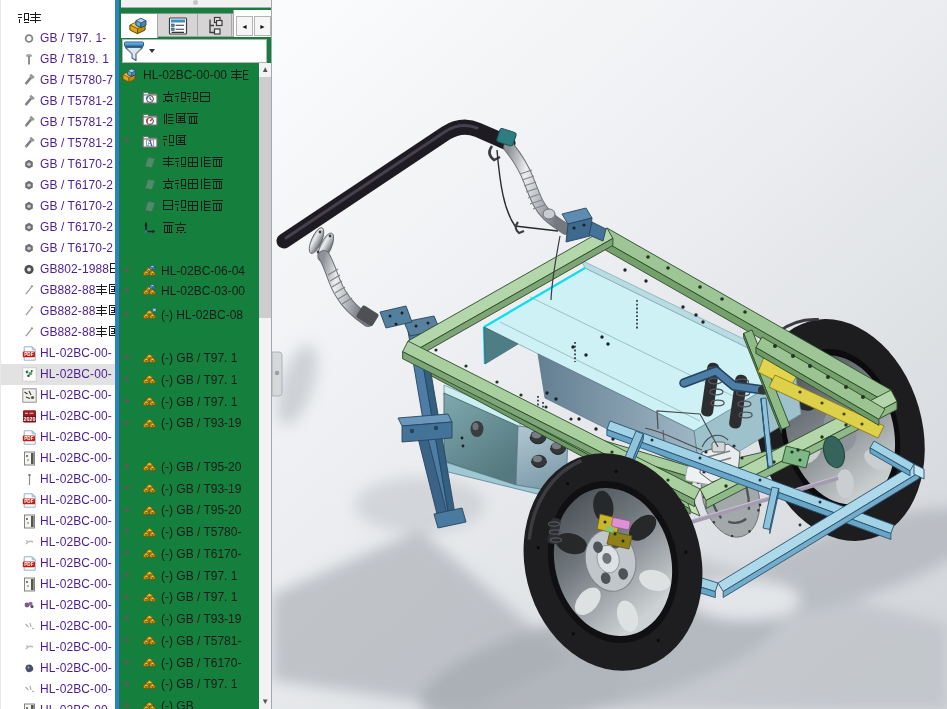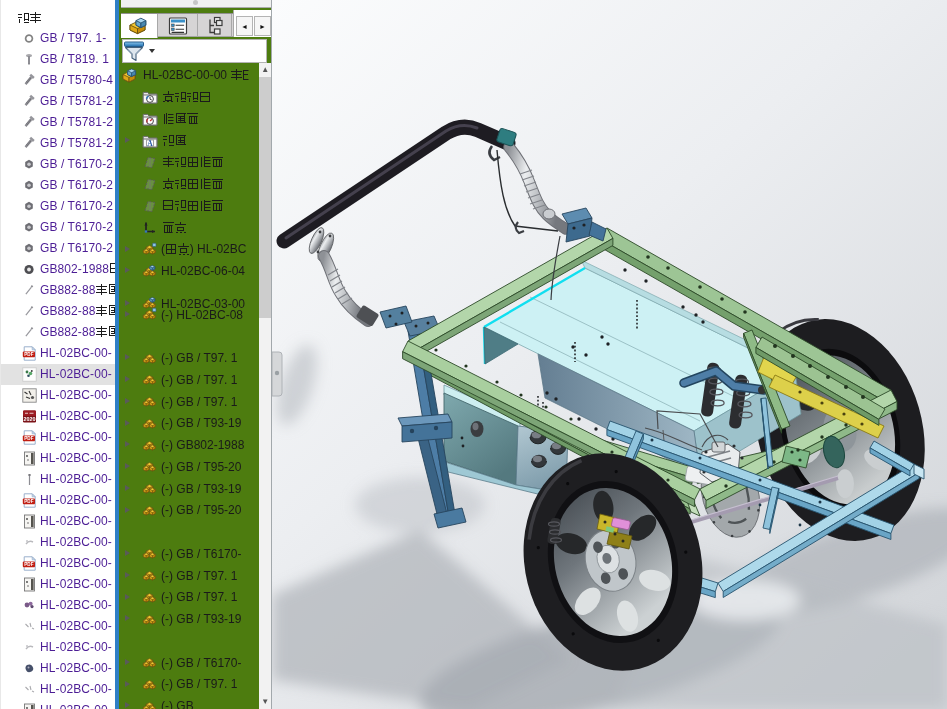--- a/index.html
+++ b/index.html
@@ -2,21 +2,21 @@
 <html><head><meta charset="utf-8"><style>
 *{margin:0;padding:0;box-sizing:border-box}
 html,body{width:947px;height:709px;overflow:hidden;font-family:"Liberation Sans",sans-serif;background:#fff}
 #files{position:absolute;left:0;top:0;width:115px;height:709px;background:#fff;overflow:hidden;border-left:1px solid #e8e8e8}
 #fhead{position:absolute;left:16px;top:11px;font-size:12.5px;color:#3d5a78}
 .frow{position:absolute;left:0;width:115px;height:21px}
 .fic{position:absolute;left:21px;top:3px;width:15px;height:15px}
 .fic svg{display:block}
 .ftx{position:absolute;left:39px;top:3.2px;font-size:12px;color:#4c1d95;white-space:nowrap;letter-spacing:0.1px}
 #bluebar{position:absolute;left:115px;top:0;width:4px;height:709px;background:#2e7fc6}
-#panel{position:absolute;left:119px;top:0;width:153px;height:709px;background:#4d7c0f;overflow:hidden}
+#panel{position:absolute;left:119px;top:0;width:153px;height:709px;background:#15803d;overflow:hidden}
 #ptop{position:absolute;left:2px;top:0;width:151px;height:8px;background:#f1f1f1;border-bottom:1px solid #ababab}
 #pknob{position:absolute;left:72px;top:0px;width:5px;height:5px;border-radius:50%;background:#c6c6c6}
 #tabs{position:absolute;left:2px;top:13px;width:151px;height:24px;background:#d6d4d5;border-top:1px solid #919191;border-bottom:1px solid #a5a5a5}
 .tab{position:absolute;top:0;height:23px;border-right:1px solid #a8a8a8;display:flex;align-items:center;justify-content:center}
 #tabr{position:absolute;left:112px;top:-4px;width:39px;height:27px;background:#fff;border-left:1px solid #a8a8a8}
 .abtn{position:absolute;top:6px;width:17px;height:20px;background:#f6f6f6;border:1px solid #b4b4b4;text-align:center;font-size:7px;color:#111;line-height:19px}
 #filter{position:absolute;left:3px;top:39px;width:145px;height:24px;border:1px solid #b3b3b3;background:#fff}
 .trow{position:absolute;left:2px;width:138px;height:21.7px;white-space:nowrap;overflow:hidden}
 .arr{position:absolute;left:4px;top:7px;width:0;height:0;border-left:5px solid #5a5a5a;border-top:3.5px solid transparent;border-bottom:3.5px solid transparent}
 .tic{display:inline-block;vertical-align:middle;margin:2px 4px 0 0}
@@ -64,21 +64,21 @@
 <div class="frow" style="top:69.5px;">
       <span class="fic">
         <svg width="14" height="14" viewBox="0 0 14 14" style="">
           <g transform="rotate(40 7 7)">
             <rect x="4.6" y="1" width="4.8" height="2.6" fill="#96969c"></rect>
             <rect x="5.8" y="3.4" width="2.4" height="9" fill="#88888e"></rect>
             <path d="M5.8,5 h2.4 M5.8,6.6 h2.4 M5.8,8.2 h2.4 M5.8,9.8 h2.4" stroke="#6a6a70" stroke-width="0.7"></path>
           </g>
         </svg>
       </span>
-      <span class="ftx">GB / T5780-4</span>
+      <span class="ftx">GB / T5780-7</span>
     </div>
 <div class="frow" style="top:90.5px;">
       <span class="fic">
         <svg width="14" height="14" viewBox="0 0 14 14" style="">
           <g transform="rotate(40 7 7)">
             <rect x="4.6" y="1" width="4.8" height="2.6" fill="#96969c"></rect>
             <rect x="5.8" y="3.4" width="2.4" height="9" fill="#88888e"></rect>
             <path d="M5.8,5 h2.4 M5.8,6.6 h2.4 M5.8,8.2 h2.4 M5.8,9.8 h2.4" stroke="#6a6a70" stroke-width="0.7"></path>
           </g>
         </svg>
@@ -477,53 +477,39 @@
 <div class="trow" style="top:195.1px;padding-left:21px"><span class="tic"><svg width="16" height="16" viewBox="0 0 16 16" style="">
           <path d="M3,12.5 L6,3.5 L13,4.5 L10,13.5 Z" fill="rgba(190,205,220,0.25)" stroke="#5a5a5a" stroke-width="0.9" stroke-dasharray="2.2,1.4"></path>
           <path d="M8,3.8 L8,13.2" stroke="#777" stroke-width="0.8"></path>
         </svg></span><span class="ttx"><i class="cj cjA"></i><i class="cj cjD"></i><i class="cj cjC"></i><i class="cj cjF"></i><i class="cj cjE"></i></span></div>
 <div class="trow" style="top:216.8px;padding-left:21px"><span class="tic"><svg width="16" height="16" viewBox="0 0 16 16" style="">
           <path d="M4,2.5 V11.5 H13" stroke="#222" stroke-width="1.7" fill="none"></path>
           <path d="M4,2.5 l-1.6,3 h3.2 z" fill="#222"></path>
           <path d="M13,11.5 l-3,-1.6 v3.2 z" fill="#222"></path>
           <rect x="2.8" y="10.3" width="2.4" height="2.4" fill="#3a78b8"></rect>
         </svg></span><span class="ttx"><i class="cj cjE"></i><i class="cj cjG"></i></span></div>
-<div class="trow" style="top:238.6px;padding-left:21px"><span class="arr"></span><span class="tic"><svg width="15" height="15" viewBox="0 0 15 15" style="">
-          <g stroke="#6a5410" stroke-width="0.7" stroke-linejoin="round">
-    <path d="M4.2,5.2 L7.5,3.6 L10.8,5.2 L10.8,8 L7.5,9.6 L4.2,8 Z" fill="#f4c832"></path>
-    <path d="M4.2,5.2 L7.5,6.8 L7.5,9.6 L4.2,8 Z" fill="#e0a818"></path>
-    <path d="M7.5,6.8 L10.8,5.2 L10.8,8 L7.5,9.6 Z" fill="#c88d08"></path>
-    <path d="M1.4,8.2 L4.2,6.9 L7,8.2 L7,10.6 L4.2,12 L1.4,10.6 Z" fill="#f4c832"></path>
-    <path d="M1.4,8.2 L4.2,9.6 L4.2,12 L1.4,10.6 Z" fill="#e0a818"></path>
-    <path d="M4.2,9.6 L7,8.2 L7,10.6 L4.2,12 Z" fill="#c88d08"></path>
-    <path d="M7.6,8.2 L10.4,6.9 L13.2,8.2 L13.2,10.6 L10.4,12 L7.6,10.6 Z" fill="#f4c832"></path>
-    <path d="M7.6,8.2 L10.4,9.6 L10.4,12 L7.6,10.6 Z" fill="#e0a818"></path>
-    <path d="M10.4,9.6 L13.2,8.2 L13.2,10.6 L10.4,12 Z" fill="#c88d08"></path>
-          </g>
-          <rect x="10.6" y="1.2" width="3.4" height="3.4" rx="0.6" fill="#8ec6e8" stroke="#34607e" stroke-width="0.7"></rect>
-        </svg></span><span class="ttx">(<i class="cj cjC"></i><i class="cj cjG"></i>) HL-02BC</span></div>
 <div class="trow" style="top:260.4px;padding-left:21px"><span class="arr"></span><span class="tic"><svg width="15" height="15" viewBox="0 0 15 15" style="">
           <g stroke="#6a5410" stroke-width="0.7" stroke-linejoin="round">
     <path d="M4.2,5.2 L7.5,3.6 L10.8,5.2 L10.8,8 L7.5,9.6 L4.2,8 Z" fill="#f4c832"></path>
     <path d="M4.2,5.2 L7.5,6.8 L7.5,9.6 L4.2,8 Z" fill="#e0a818"></path>
     <path d="M7.5,6.8 L10.8,5.2 L10.8,8 L7.5,9.6 Z" fill="#c88d08"></path>
     <path d="M1.4,8.2 L4.2,6.9 L7,8.2 L7,10.6 L4.2,12 L1.4,10.6 Z" fill="#f4c832"></path>
     <path d="M1.4,8.2 L4.2,9.6 L4.2,12 L1.4,10.6 Z" fill="#e0a818"></path>
     <path d="M4.2,9.6 L7,8.2 L7,10.6 L4.2,12 Z" fill="#c88d08"></path>
     <path d="M7.6,8.2 L10.4,6.9 L13.2,8.2 L13.2,10.6 L10.4,12 L7.6,10.6 Z" fill="#f4c832"></path>
     <path d="M7.6,8.2 L10.4,9.6 L10.4,12 L7.6,10.6 Z" fill="#e0a818"></path>
     <path d="M10.4,9.6 L13.2,8.2 L13.2,10.6 L10.4,12 Z" fill="#c88d08"></path>
           </g>
           <g stroke="#28506e" stroke-width="0.7" stroke-linejoin="round">
         <path d="M7.8,2.6 L10.3,1.4 L12.8,2.6 L12.8,5 L10.3,6.2 L7.8,5 Z" fill="#a8d4ee"></path>
         <path d="M7.8,2.6 L10.3,3.8 L10.3,6.2 L7.8,5 Z" fill="#6aaace"></path>
         <path d="M10.3,3.8 L12.8,2.6 L12.8,5 L10.3,6.2 Z" fill="#4888b0"></path>
           </g>
         </svg></span><span class="ttx">HL-02BC-06-04</span></div>
-<div class="trow" style="top:293px;padding-left:21px"><span class="arr"></span><span class="tic"><svg width="15" height="15" viewBox="0 0 15 15" style="">
+<div class="trow" style="top:280px;padding-left:21px"><span class="arr"></span><span class="tic"><svg width="15" height="15" viewBox="0 0 15 15" style="">
           <g stroke="#6a5410" stroke-width="0.7" stroke-linejoin="round">
     <path d="M4.2,5.2 L7.5,3.6 L10.8,5.2 L10.8,8 L7.5,9.6 L4.2,8 Z" fill="#f4c832"></path>
     <path d="M4.2,5.2 L7.5,6.8 L7.5,9.6 L4.2,8 Z" fill="#e0a818"></path>
     <path d="M7.5,6.8 L10.8,5.2 L10.8,8 L7.5,9.6 Z" fill="#c88d08"></path>
     <path d="M1.4,8.2 L4.2,6.9 L7,8.2 L7,10.6 L4.2,12 L1.4,10.6 Z" fill="#f4c832"></path>
     <path d="M1.4,8.2 L4.2,9.6 L4.2,12 L1.4,10.6 Z" fill="#e0a818"></path>
     <path d="M4.2,9.6 L7,8.2 L7,10.6 L4.2,12 Z" fill="#c88d08"></path>
     <path d="M7.6,8.2 L10.4,6.9 L13.2,8.2 L13.2,10.6 L10.4,12 L7.6,10.6 Z" fill="#f4c832"></path>
     <path d="M7.6,8.2 L10.4,9.6 L10.4,12 L7.6,10.6 Z" fill="#e0a818"></path>
     <path d="M10.4,9.6 L13.2,8.2 L13.2,10.6 L10.4,12 Z" fill="#c88d08"></path>
@@ -593,33 +579,20 @@
     <path d="M4.2,5.2 L7.5,6.8 L7.5,9.6 L4.2,8 Z" fill="#e0a818"></path>
     <path d="M7.5,6.8 L10.8,5.2 L10.8,8 L7.5,9.6 Z" fill="#c88d08"></path>
     <path d="M1.4,8.2 L4.2,6.9 L7,8.2 L7,10.6 L4.2,12 L1.4,10.6 Z" fill="#f4c832"></path>
     <path d="M1.4,8.2 L4.2,9.6 L4.2,12 L1.4,10.6 Z" fill="#e0a818"></path>
     <path d="M4.2,9.6 L7,8.2 L7,10.6 L4.2,12 Z" fill="#c88d08"></path>
     <path d="M7.6,8.2 L10.4,6.9 L13.2,8.2 L13.2,10.6 L10.4,12 L7.6,10.6 Z" fill="#f4c832"></path>
     <path d="M7.6,8.2 L10.4,9.6 L10.4,12 L7.6,10.6 Z" fill="#e0a818"></path>
     <path d="M10.4,9.6 L13.2,8.2 L13.2,10.6 L10.4,12 Z" fill="#c88d08"></path>
           </g>
         </svg></span><span class="ttx">(-) GB / T93-19</span></div>
-<div class="trow" style="top:434.4px;padding-left:21px"><span class="arr"></span><span class="tic"><svg width="15" height="15" viewBox="0 0 15 15" style="">
-          <g stroke="#6a5410" stroke-width="0.7" stroke-linejoin="round">
-    <path d="M4.2,5.2 L7.5,3.6 L10.8,5.2 L10.8,8 L7.5,9.6 L4.2,8 Z" fill="#f4c832"></path>
-    <path d="M4.2,5.2 L7.5,6.8 L7.5,9.6 L4.2,8 Z" fill="#e0a818"></path>
-    <path d="M7.5,6.8 L10.8,5.2 L10.8,8 L7.5,9.6 Z" fill="#c88d08"></path>
-    <path d="M1.4,8.2 L4.2,6.9 L7,8.2 L7,10.6 L4.2,12 L1.4,10.6 Z" fill="#f4c832"></path>
-    <path d="M1.4,8.2 L4.2,9.6 L4.2,12 L1.4,10.6 Z" fill="#e0a818"></path>
-    <path d="M4.2,9.6 L7,8.2 L7,10.6 L4.2,12 Z" fill="#c88d08"></path>
-    <path d="M7.6,8.2 L10.4,6.9 L13.2,8.2 L13.2,10.6 L10.4,12 L7.6,10.6 Z" fill="#f4c832"></path>
-    <path d="M7.6,8.2 L10.4,9.6 L10.4,12 L7.6,10.6 Z" fill="#e0a818"></path>
-    <path d="M10.4,9.6 L13.2,8.2 L13.2,10.6 L10.4,12 Z" fill="#c88d08"></path>
-          </g>
-        </svg></span><span class="ttx">(-) GB802-1988</span></div>
 <div class="trow" style="top:456.1px;padding-left:21px"><span class="arr"></span><span class="tic"><svg width="15" height="15" viewBox="0 0 15 15" style="">
           <g stroke="#6a5410" stroke-width="0.7" stroke-linejoin="round">
     <path d="M4.2,5.2 L7.5,3.6 L10.8,5.2 L10.8,8 L7.5,9.6 L4.2,8 Z" fill="#f4c832"></path>
     <path d="M4.2,5.2 L7.5,6.8 L7.5,9.6 L4.2,8 Z" fill="#e0a818"></path>
     <path d="M7.5,6.8 L10.8,5.2 L10.8,8 L7.5,9.6 Z" fill="#c88d08"></path>
     <path d="M1.4,8.2 L4.2,6.9 L7,8.2 L7,10.6 L4.2,12 L1.4,10.6 Z" fill="#f4c832"></path>
     <path d="M1.4,8.2 L4.2,9.6 L4.2,12 L1.4,10.6 Z" fill="#e0a818"></path>
     <path d="M4.2,9.6 L7,8.2 L7,10.6 L4.2,12 Z" fill="#c88d08"></path>
     <path d="M7.6,8.2 L10.4,6.9 L13.2,8.2 L13.2,10.6 L10.4,12 L7.6,10.6 Z" fill="#f4c832"></path>
     <path d="M7.6,8.2 L10.4,9.6 L10.4,12 L7.6,10.6 Z" fill="#e0a818"></path>
@@ -645,20 +618,33 @@
     <path d="M4.2,5.2 L7.5,6.8 L7.5,9.6 L4.2,8 Z" fill="#e0a818"></path>
     <path d="M7.5,6.8 L10.8,5.2 L10.8,8 L7.5,9.6 Z" fill="#c88d08"></path>
     <path d="M1.4,8.2 L4.2,6.9 L7,8.2 L7,10.6 L4.2,12 L1.4,10.6 Z" fill="#f4c832"></path>
     <path d="M1.4,8.2 L4.2,9.6 L4.2,12 L1.4,10.6 Z" fill="#e0a818"></path>
     <path d="M4.2,9.6 L7,8.2 L7,10.6 L4.2,12 Z" fill="#c88d08"></path>
     <path d="M7.6,8.2 L10.4,6.9 L13.2,8.2 L13.2,10.6 L10.4,12 L7.6,10.6 Z" fill="#f4c832"></path>
     <path d="M7.6,8.2 L10.4,9.6 L10.4,12 L7.6,10.6 Z" fill="#e0a818"></path>
     <path d="M10.4,9.6 L13.2,8.2 L13.2,10.6 L10.4,12 Z" fill="#c88d08"></path>
           </g>
         </svg></span><span class="ttx">(-) GB / T95-20</span></div>
+<div class="trow" style="top:521.4px;padding-left:21px"><span class="arr"></span><span class="tic"><svg width="15" height="15" viewBox="0 0 15 15" style="">
+          <g stroke="#6a5410" stroke-width="0.7" stroke-linejoin="round">
+    <path d="M4.2,5.2 L7.5,3.6 L10.8,5.2 L10.8,8 L7.5,9.6 L4.2,8 Z" fill="#f4c832"></path>
+    <path d="M4.2,5.2 L7.5,6.8 L7.5,9.6 L4.2,8 Z" fill="#e0a818"></path>
+    <path d="M7.5,6.8 L10.8,5.2 L10.8,8 L7.5,9.6 Z" fill="#c88d08"></path>
+    <path d="M1.4,8.2 L4.2,6.9 L7,8.2 L7,10.6 L4.2,12 L1.4,10.6 Z" fill="#f4c832"></path>
+    <path d="M1.4,8.2 L4.2,9.6 L4.2,12 L1.4,10.6 Z" fill="#e0a818"></path>
+    <path d="M4.2,9.6 L7,8.2 L7,10.6 L4.2,12 Z" fill="#c88d08"></path>
+    <path d="M7.6,8.2 L10.4,6.9 L13.2,8.2 L13.2,10.6 L10.4,12 L7.6,10.6 Z" fill="#f4c832"></path>
+    <path d="M7.6,8.2 L10.4,9.6 L10.4,12 L7.6,10.6 Z" fill="#e0a818"></path>
+    <path d="M10.4,9.6 L13.2,8.2 L13.2,10.6 L10.4,12 Z" fill="#c88d08"></path>
+          </g>
+        </svg></span><span class="ttx">(-) GB / T5780-</span></div>
 <div class="trow" style="top:543.1px;padding-left:21px"><span class="arr"></span><span class="tic"><svg width="15" height="15" viewBox="0 0 15 15" style="">
           <g stroke="#6a5410" stroke-width="0.7" stroke-linejoin="round">
     <path d="M4.2,5.2 L7.5,3.6 L10.8,5.2 L10.8,8 L7.5,9.6 L4.2,8 Z" fill="#f4c832"></path>
     <path d="M4.2,5.2 L7.5,6.8 L7.5,9.6 L4.2,8 Z" fill="#e0a818"></path>
     <path d="M7.5,6.8 L10.8,5.2 L10.8,8 L7.5,9.6 Z" fill="#c88d08"></path>
     <path d="M1.4,8.2 L4.2,6.9 L7,8.2 L7,10.6 L4.2,12 L1.4,10.6 Z" fill="#f4c832"></path>
     <path d="M1.4,8.2 L4.2,9.6 L4.2,12 L1.4,10.6 Z" fill="#e0a818"></path>
     <path d="M4.2,9.6 L7,8.2 L7,10.6 L4.2,12 Z" fill="#c88d08"></path>
     <path d="M7.6,8.2 L10.4,6.9 L13.2,8.2 L13.2,10.6 L10.4,12 L7.6,10.6 Z" fill="#f4c832"></path>
     <path d="M7.6,8.2 L10.4,9.6 L10.4,12 L7.6,10.6 Z" fill="#e0a818"></path>
@@ -697,20 +683,33 @@
     <path d="M4.2,5.2 L7.5,6.8 L7.5,9.6 L4.2,8 Z" fill="#e0a818"></path>
     <path d="M7.5,6.8 L10.8,5.2 L10.8,8 L7.5,9.6 Z" fill="#c88d08"></path>
     <path d="M1.4,8.2 L4.2,6.9 L7,8.2 L7,10.6 L4.2,12 L1.4,10.6 Z" fill="#f4c832"></path>
     <path d="M1.4,8.2 L4.2,9.6 L4.2,12 L1.4,10.6 Z" fill="#e0a818"></path>
     <path d="M4.2,9.6 L7,8.2 L7,10.6 L4.2,12 Z" fill="#c88d08"></path>
     <path d="M7.6,8.2 L10.4,6.9 L13.2,8.2 L13.2,10.6 L10.4,12 L7.6,10.6 Z" fill="#f4c832"></path>
     <path d="M7.6,8.2 L10.4,9.6 L10.4,12 L7.6,10.6 Z" fill="#e0a818"></path>
     <path d="M10.4,9.6 L13.2,8.2 L13.2,10.6 L10.4,12 Z" fill="#c88d08"></path>
           </g>
         </svg></span><span class="ttx">(-) GB / T93-19</span></div>
+<div class="trow" style="top:630.1px;padding-left:21px"><span class="arr"></span><span class="tic"><svg width="15" height="15" viewBox="0 0 15 15" style="">
+          <g stroke="#6a5410" stroke-width="0.7" stroke-linejoin="round">
+    <path d="M4.2,5.2 L7.5,3.6 L10.8,5.2 L10.8,8 L7.5,9.6 L4.2,8 Z" fill="#f4c832"></path>
+    <path d="M4.2,5.2 L7.5,6.8 L7.5,9.6 L4.2,8 Z" fill="#e0a818"></path>
+    <path d="M7.5,6.8 L10.8,5.2 L10.8,8 L7.5,9.6 Z" fill="#c88d08"></path>
+    <path d="M1.4,8.2 L4.2,6.9 L7,8.2 L7,10.6 L4.2,12 L1.4,10.6 Z" fill="#f4c832"></path>
+    <path d="M1.4,8.2 L4.2,9.6 L4.2,12 L1.4,10.6 Z" fill="#e0a818"></path>
+    <path d="M4.2,9.6 L7,8.2 L7,10.6 L4.2,12 Z" fill="#c88d08"></path>
+    <path d="M7.6,8.2 L10.4,6.9 L13.2,8.2 L13.2,10.6 L10.4,12 L7.6,10.6 Z" fill="#f4c832"></path>
+    <path d="M7.6,8.2 L10.4,9.6 L10.4,12 L7.6,10.6 Z" fill="#e0a818"></path>
+    <path d="M10.4,9.6 L13.2,8.2 L13.2,10.6 L10.4,12 Z" fill="#c88d08"></path>
+          </g>
+        </svg></span><span class="ttx">(-) GB / T5781-</span></div>
 <div class="trow" style="top:651.9px;padding-left:21px"><span class="arr"></span><span class="tic"><svg width="15" height="15" viewBox="0 0 15 15" style="">
           <g stroke="#6a5410" stroke-width="0.7" stroke-linejoin="round">
     <path d="M4.2,5.2 L7.5,3.6 L10.8,5.2 L10.8,8 L7.5,9.6 L4.2,8 Z" fill="#f4c832"></path>
     <path d="M4.2,5.2 L7.5,6.8 L7.5,9.6 L4.2,8 Z" fill="#e0a818"></path>
     <path d="M7.5,6.8 L10.8,5.2 L10.8,8 L7.5,9.6 Z" fill="#c88d08"></path>
     <path d="M1.4,8.2 L4.2,6.9 L7,8.2 L7,10.6 L4.2,12 L1.4,10.6 Z" fill="#f4c832"></path>
     <path d="M1.4,8.2 L4.2,9.6 L4.2,12 L1.4,10.6 Z" fill="#e0a818"></path>
     <path d="M4.2,9.6 L7,8.2 L7,10.6 L4.2,12 Z" fill="#c88d08"></path>
     <path d="M7.6,8.2 L10.4,6.9 L13.2,8.2 L13.2,10.6 L10.4,12 L7.6,10.6 Z" fill="#f4c832"></path>
     <path d="M7.6,8.2 L10.4,9.6 L10.4,12 L7.6,10.6 Z" fill="#e0a818"></path>

